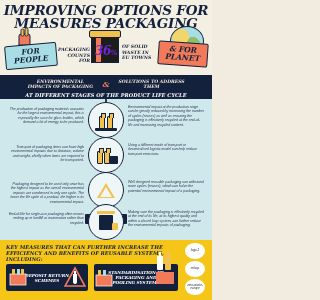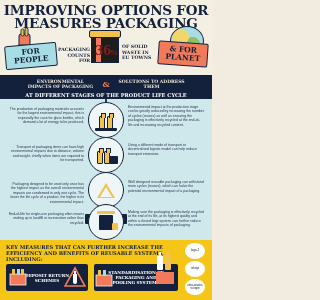--- a/index.html
+++ b/index.html
@@ -1,21 +1,21 @@
 <!DOCTYPE html>
 <html><head>
 <meta charset="utf-8">
 <style>
   * { margin:0; padding:0; box-sizing:border-box; }
   html,body { width:212px; height:300px; overflow:hidden; }
   body {
     font-family:"Liberation Sans", sans-serif;
     background:#f2ece0;
   }
-  #page { position:relative; width:212px; height:300px; background:#f4efe3; }
+  #page { position:relative; width:212px; height:300px; background:#f4efe3;font-style:italic; }
 
   
   .header { position:relative; height:75px; background:#f4efe3; }
   .title {
     position:absolute; top:4px; left:0; width:212px; text-align:center;
     font-family:"DejaVu Serif", serif; font-weight:bold;
     font-size:13.5px; line-height:13px; color:#14213d;
     letter-spacing:-0.2px;
   }
   .title .l2 { display:block; }
@@ -65,21 +65,21 @@
 
   .stat-left, .stat-right {
     position:absolute; font-family:"DejaVu Serif", serif; font-weight:bold;
     font-size:4.6px; line-height:5.6px; color:#14213d;
   }
   .stat-left { left:56px; top:47px; width:34px; text-align:right; }
   .stat-right { left:122px; top:44px; width:34px; text-align:left; }
   .pct {
     position:absolute; left:94px; top:44px; width:24px; text-align:center;
     font-family:"DejaVu Serif", serif; font-weight:bold;
-    font-size:12px; color:#7f1d1d; letter-spacing:-0.5px;
+    font-size:12px; color:#6d28d9; letter-spacing:-0.5px;
   }
   .pct small { font-size:7px; }
 
   
   .subhead {
     position:relative; background:#14213d; color:#fff; padding:4px 0 3px;
     height:24px;
   }
   .sh-row { display:flex; align-items:center; justify-content:center; gap:6px; }
   .sh-col {

